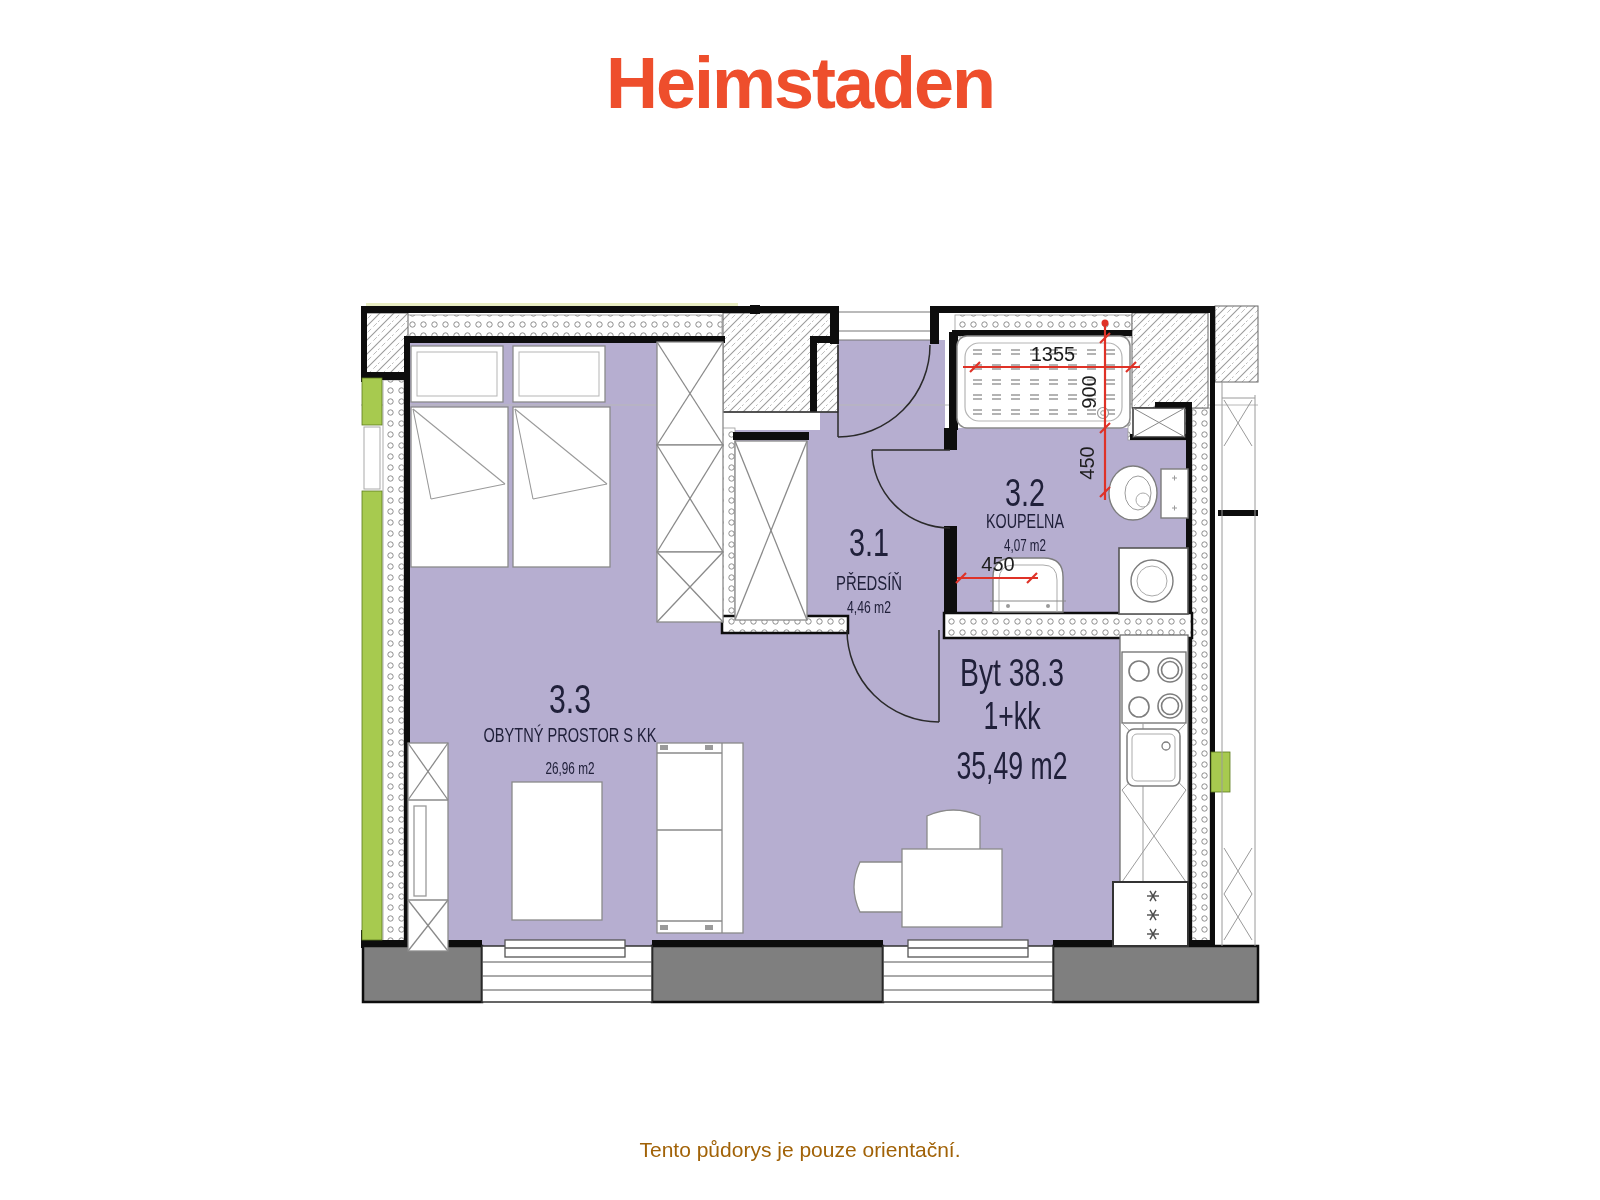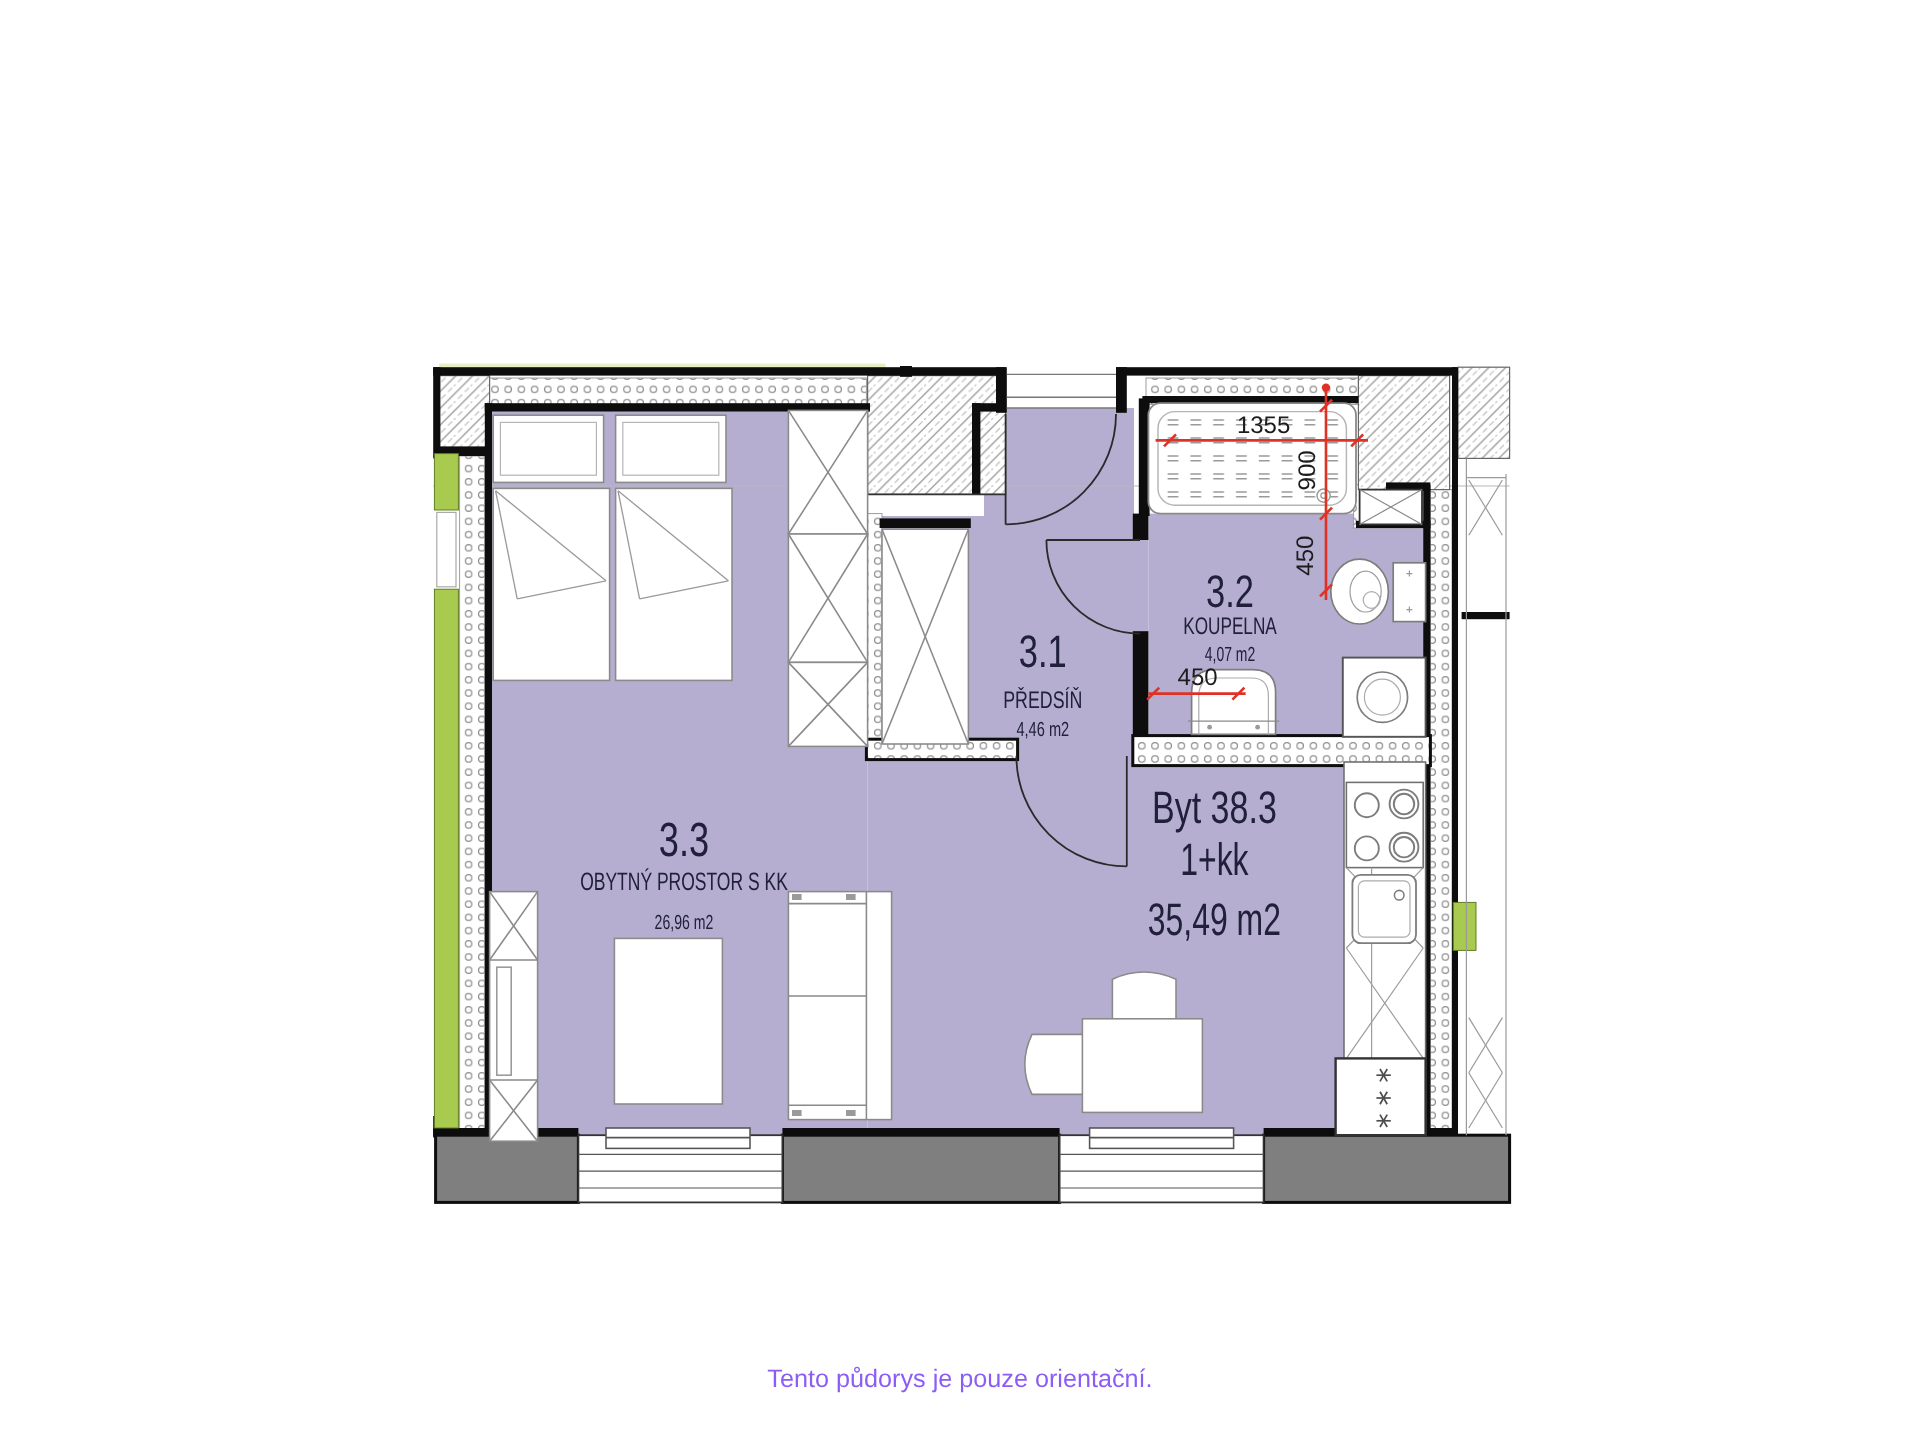--- a/index.html
+++ b/index.html
@@ -1,29 +1,30 @@
 <!DOCTYPE html>
 <html><head>
 <meta charset="utf-8">
 <style>
   html,body{margin:0;padding:0;background:#ffffff;}
   .page{position:relative;width:1600px;height:1200px;background:#ffffff;overflow:hidden;
         font-family:"Liberation Sans",sans-serif;}
   .logo{position:absolute;top:42px;left:0;width:100%;text-align:center;
         font-size:72px;font-weight:bold;letter-spacing:-2px;color:#ee4e2c;}
   .footer{position:absolute;top:1138px;left:0;width:100%;text-align:center;
-        font-size:21px;color:#8b5cf6;}
+        font-size:21px;color:#a16207;}
   svg text{font-family:"Liberation Sans",sans-serif;fill:#20203a;}
   .dimtxt{fill:#1c1c1c;font-size:20px;}
 </style>
 </head>
 <body>
 
 <div class="page">
 
+  <div class="logo">Heimstaden</div>
 
   <svg width="1600" height="1200" viewBox="0 0 1600 1200" style="position:absolute;left:0;top:0;">
     <defs>
       <pattern id="dots" width="11" height="11" patternUnits="userSpaceOnUse">
         <rect width="11" height="11" fill="#ffffff"></rect>
         <circle cx="5.5" cy="5.5" r="2.7" fill="#ffffff" stroke="#8d8d8d" stroke-width="1"></circle>
       </pattern>
       <pattern id="hatch" width="14" height="14" patternUnits="userSpaceOnUse">
         <rect width="14" height="14" fill="#ffffff"></rect>
         <path d="M-2,9 L9,-2 M5,16 L16,5" stroke="#9b9b9b" stroke-width="1.1" fill="none"></path>

